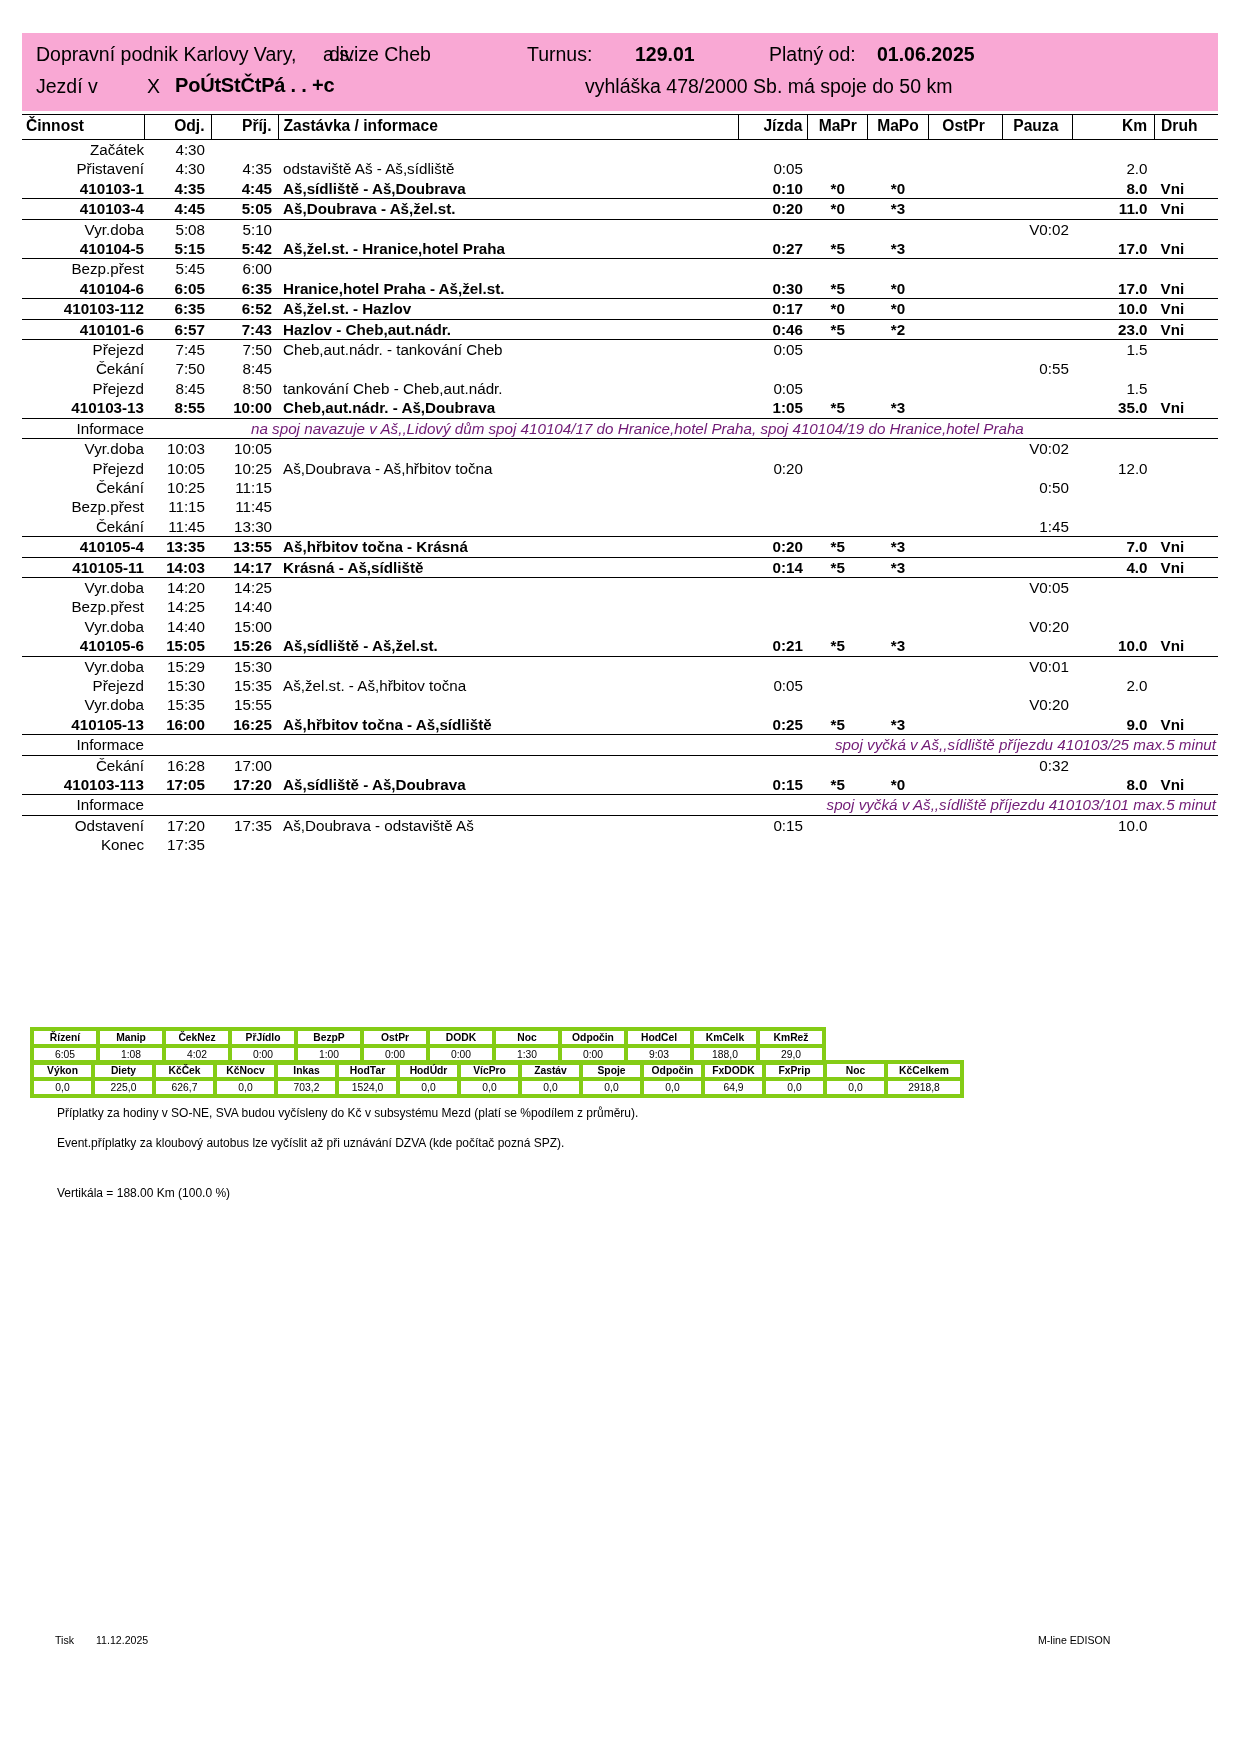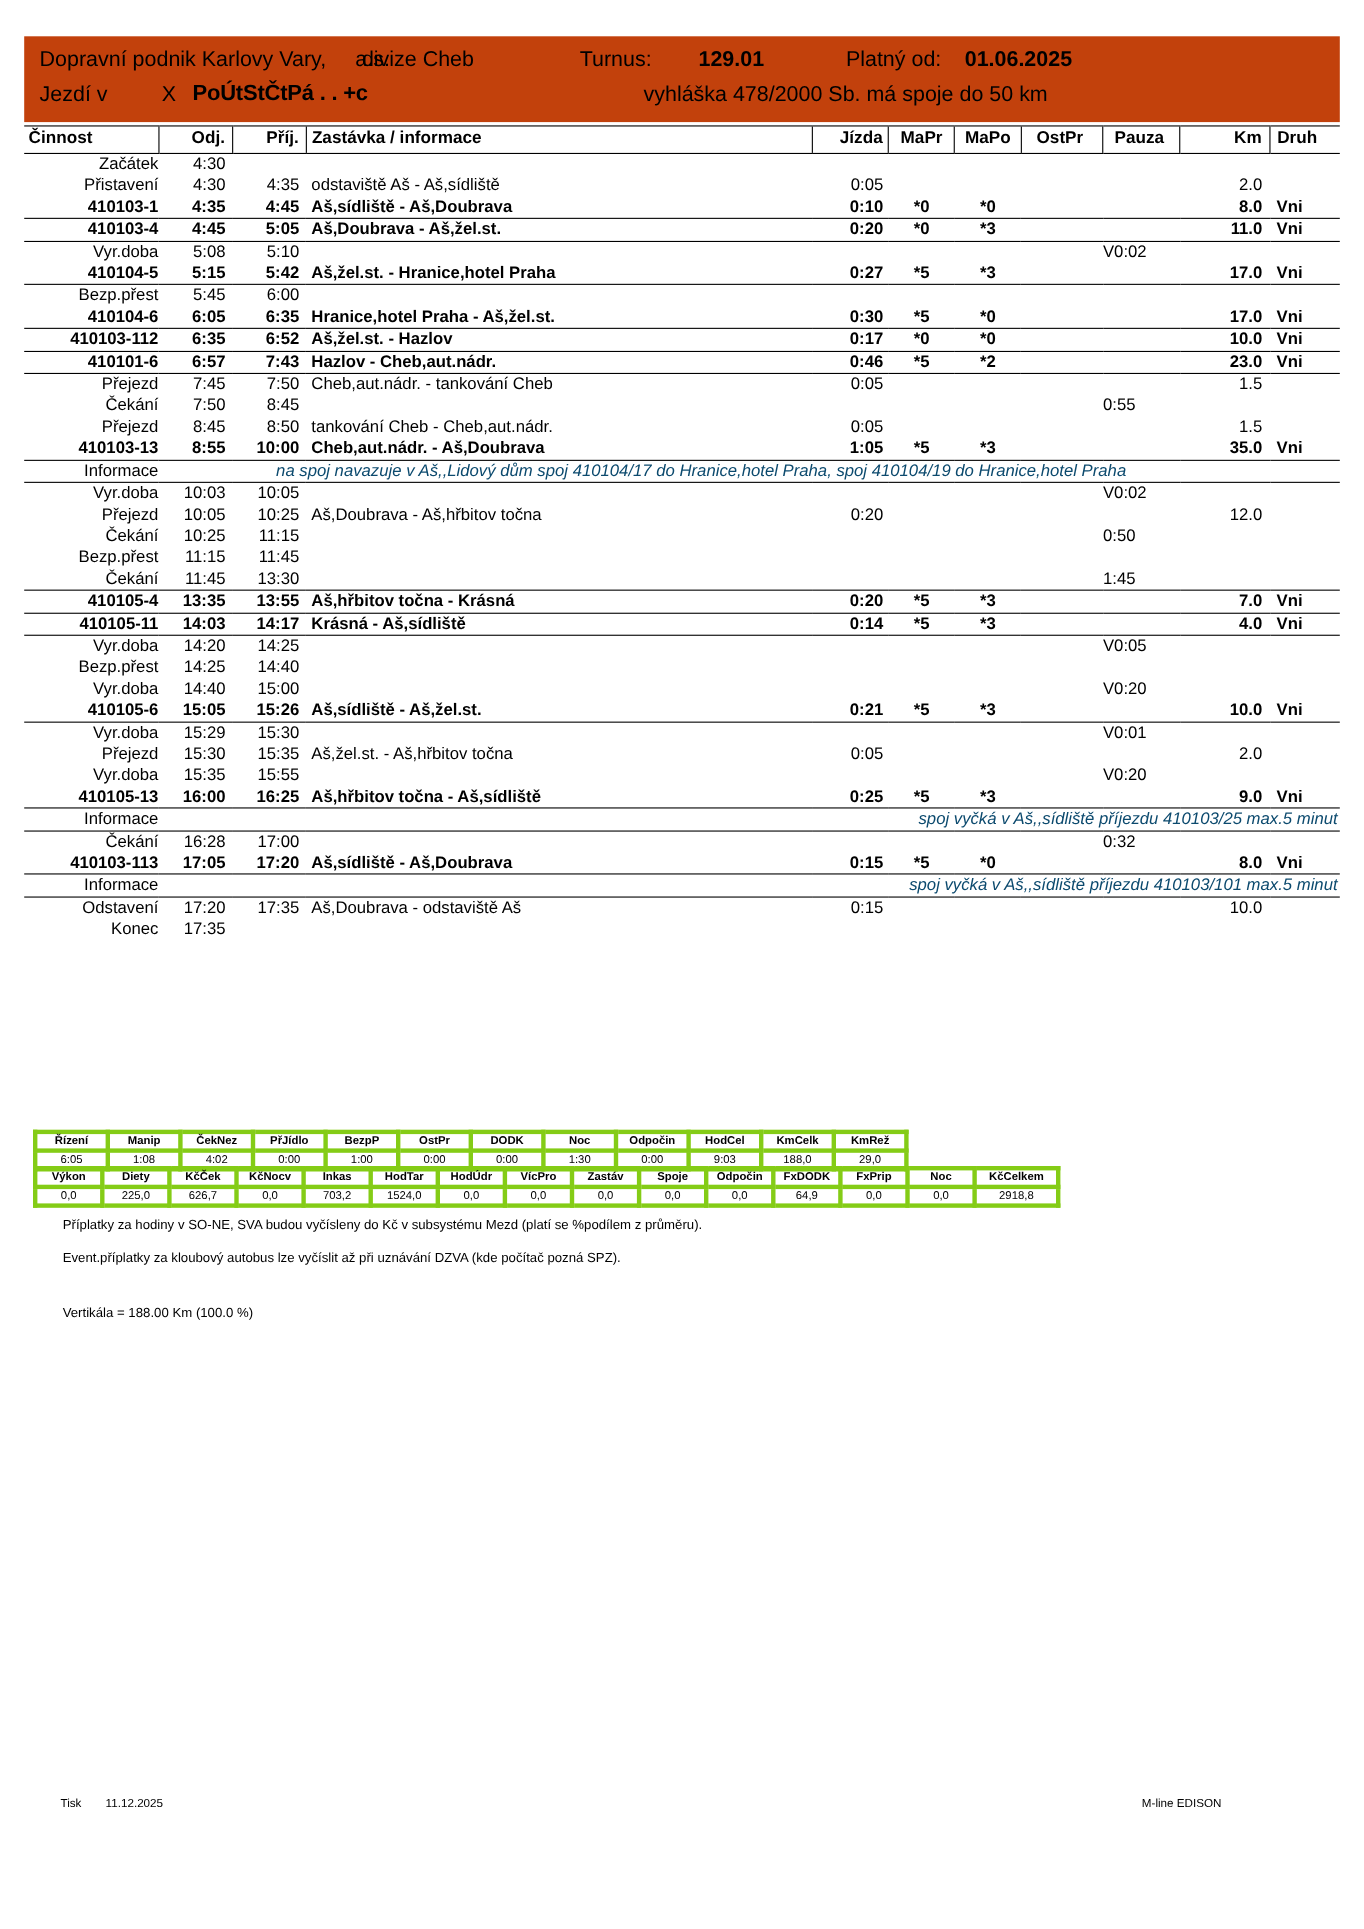--- a/index.html
+++ b/index.html
@@ -18,21 +18,21 @@
     box-sizing:border-box;
   }
 
   
   .header-band{
     position:absolute;
     left:22px;
     top:33px;
     width:1196px;
     height:78px;
-    background:#c2410c;
+    background:#f9a8d4;
   }
   .hdr-line1{
     position:absolute;
     left:14px;
     top:10px;
     font-size:19.5px;
     white-space:nowrap;
   }
   .hdr-company-wrap{
     position:relative;
@@ -139,32 +139,32 @@
 
   
   .c-cinnost{ width:112px; text-align:right; padding-left:4px !important; }
   .c-odj    { width:57px;  text-align:right; padding-right:6px !important; }
   .c-prij   { width:57px;  text-align:right; padding-right:6px !important; }
   .c-zast   { width:434px; text-align:left;  padding-left:5px !important; }
   .c-jizda  { width:60px;  text-align:right; padding-right:5px !important; }
   .c-mapr   { width:56px;  text-align:center;}
   .c-mapo   { width:57px;  text-align:center;}
   .c-ostpr  { width:66px;  text-align:right; padding-right:4px !important;}
-  .c-pauza  { width:62px;  text-align:left; padding-right:4px !important;}
+  .c-pauza  { width:62px;  text-align:right; padding-right:4px !important;}
   .c-km     { width:70px;  text-align:right; padding-right:7px !important;}
   .c-druh   { width:54px;  text-align:left;  padding-left:6px !important;}
 
   thead .c-cinnost,thead .c-zast,thead .c-druh{ text-align:left;margin-left:41px;}
   thead .c-odj,thead .c-prij,thead .c-jizda,thead .c-km{ text-align:right;}
   thead .c-mapr,thead .c-mapo,thead .c-ostpr,thead .c-pauza{ text-align:center;}
 
   tr.bold td{ font-weight:bold; }
   tr.ruled td{ border-top:1px solid #000; }
   td.info-text{
-    color:#0c4a6e;
+    color:#701a75;
     font-style:italic;
     font-weight:normal;
     text-align:right;
     padding-right:2px !important;
     font-size:15.2px;
   }
   td.info-text.wide{ text-align:left; }
 
   
   .mini{

